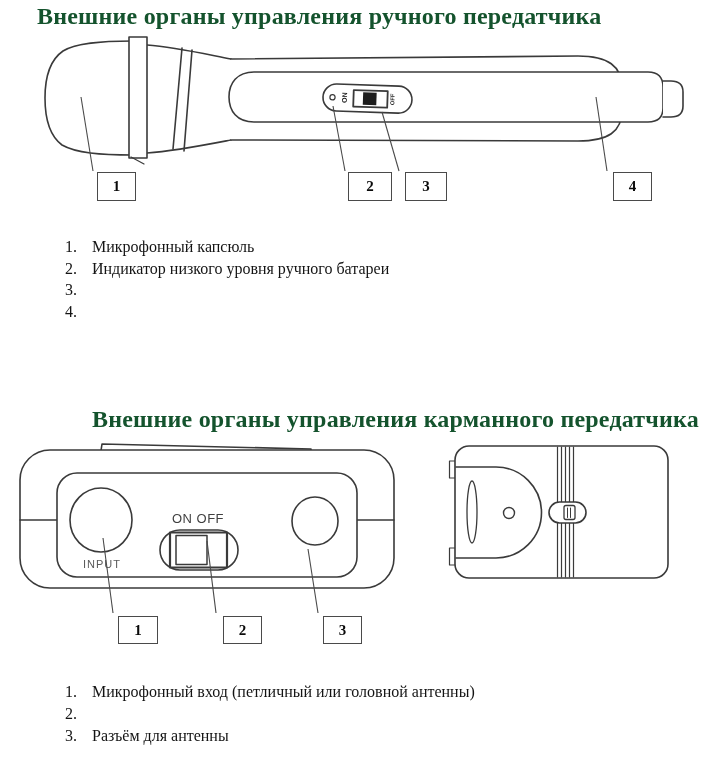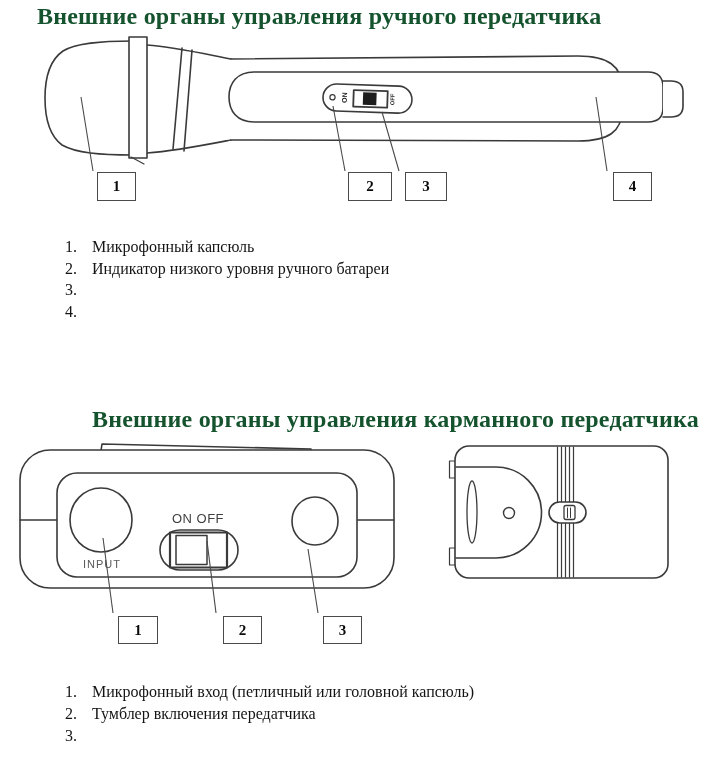--- a/index.html
+++ b/index.html
@@ -133,22 +133,22 @@
   </g>
 </svg>
 
 <div class="co" style="left:118px;top:616px;width:40px;height:28px;">1</div>
 <div class="co" style="left:223px;top:616px;width:39px;height:28px;">2</div>
 <div class="co" style="left:323px;top:616px;width:39px;height:28px;">3</div>
 
 <div id="legend2" class="legend">
   <div class="row">
     <span class="num">1.</span>
-    <span class="txt">Микрофонный вход (петличный или головной капсюль)</span>
+    <span class="txt">Микрофонный вход (петличный или головной антенны)</span>
   </div>
   <div class="row">
     <span class="num">2.</span>
-    <span class="txt">Тумблер включения передатчика</span>
   </div>
   <div class="row">
     <span class="num">3.</span>
+    <span class="txt">Разъём для антенны</span>
   </div>
 </div>
 
 </body></html>

